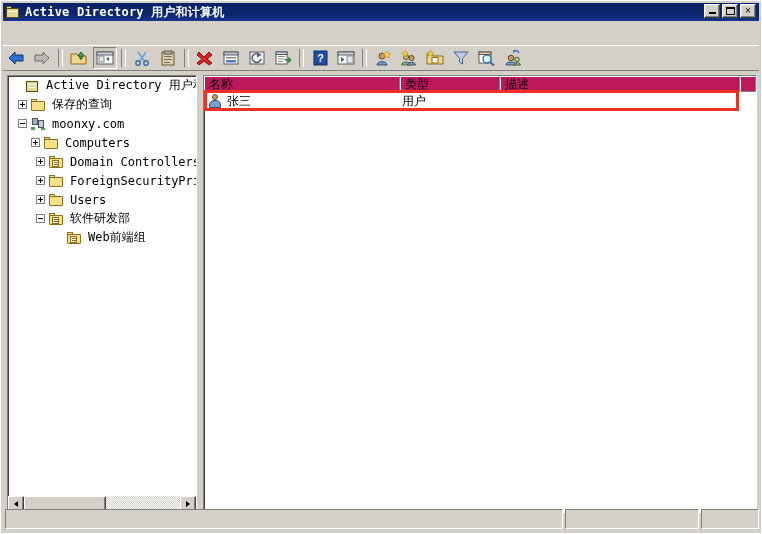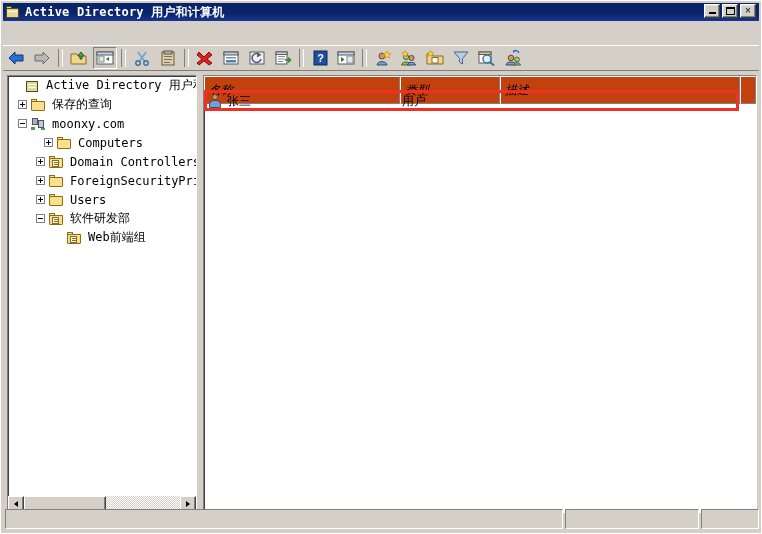--- a/index.html
+++ b/index.html
@@ -117,27 +117,27 @@
   .domain .s1{position:absolute;left:2px;top:1px;width:6px;height:7px;background:#a9b0bb;border:1px solid #4a5360;box-sizing:border-box;}
   .domain .s2{position:absolute;left:8px;top:3px;width:6px;height:8px;background:#c3c9d2;border:1px solid #4a5360;box-sizing:border-box;}
   .domain .g1{position:absolute;left:1px;top:10px;width:4px;height:3px;background:#4ea34e;}
   .domain .g2{position:absolute;left:11px;top:11px;width:4px;height:2px;background:#4ea34e;}
   
   .hdr{
     position:absolute;left:0;top:0;height:16px;width:100%;
     background:#d4d0c8;display:flex;
   }
   .hcell{
-    height:28px;box-sizing:border-box;
-    background:#c2410c;
+    height:16px;box-sizing:border-box;
+    background:#be185d;
     border-top:1px solid #ffffff;border-left:1px solid #ffffff;
     border-right:1px solid #808080;border-bottom:1px solid #808080;
     display:flex;align-items:center;padding-left:4px;
     font-size:12px;font-family:"DejaVu Sans","Liberation Sans",sans-serif;color:#000;
-    white-space:nowrap;cursor:default;overflow:hidden;font-style:italic;
+    white-space:nowrap;cursor:default;overflow:hidden;
   }
   .lrow{
     position:absolute;left:0;top:16px;height:18px;width:100%;
     display:flex;align-items:center;cursor:default;
   }
   .usericon{width:16px;height:16px;position:relative;margin:0 4px 0 3px;flex:none;}
   .usericon .head{position:absolute;left:5px;top:1px;width:6px;height:6px;border-radius:50%;background:#c99a63;border:1px solid #6a4a24;box-sizing:border-box;}
   .usericon .body{position:absolute;left:2px;top:7px;width:12px;height:8px;background:#7d9ec9;border:1px solid #2f4f7a;border-radius:5px 5px 1px 1px;box-sizing:border-box;}
   .lname{font-size:12px;font-family:"DejaVu Sans","Liberation Sans",sans-serif;color:#000;white-space:nowrap;}
   .ltype{position:absolute;left:198px;font-size:12px;font-family:"DejaVu Sans","Liberation Sans",sans-serif;color:#000;white-space:nowrap;}
@@ -376,21 +376,21 @@
         <span class="ico domain">
             <span class="s1"></span>
             <span class="s2"></span>
             <span class="g1"></span>
             <span class="g2"></span>
           </span>
         <span class="lbl">moonxy.com</span>
       </div>
 
 
-      <div class="trow" style="padding-left:36px;">
+      <div class="trow" style="padding-left:23px;">
         <span class="exp plus"></span>
         <span class="ico fold">
             <span class="t"></span>
             <span class="b"></span>
           </span>
         <span class="lbl">Computers</span>
       </div>
 
       <div class="trow" style="padding-left:28px;">
         <span class="exp plus"></span>

